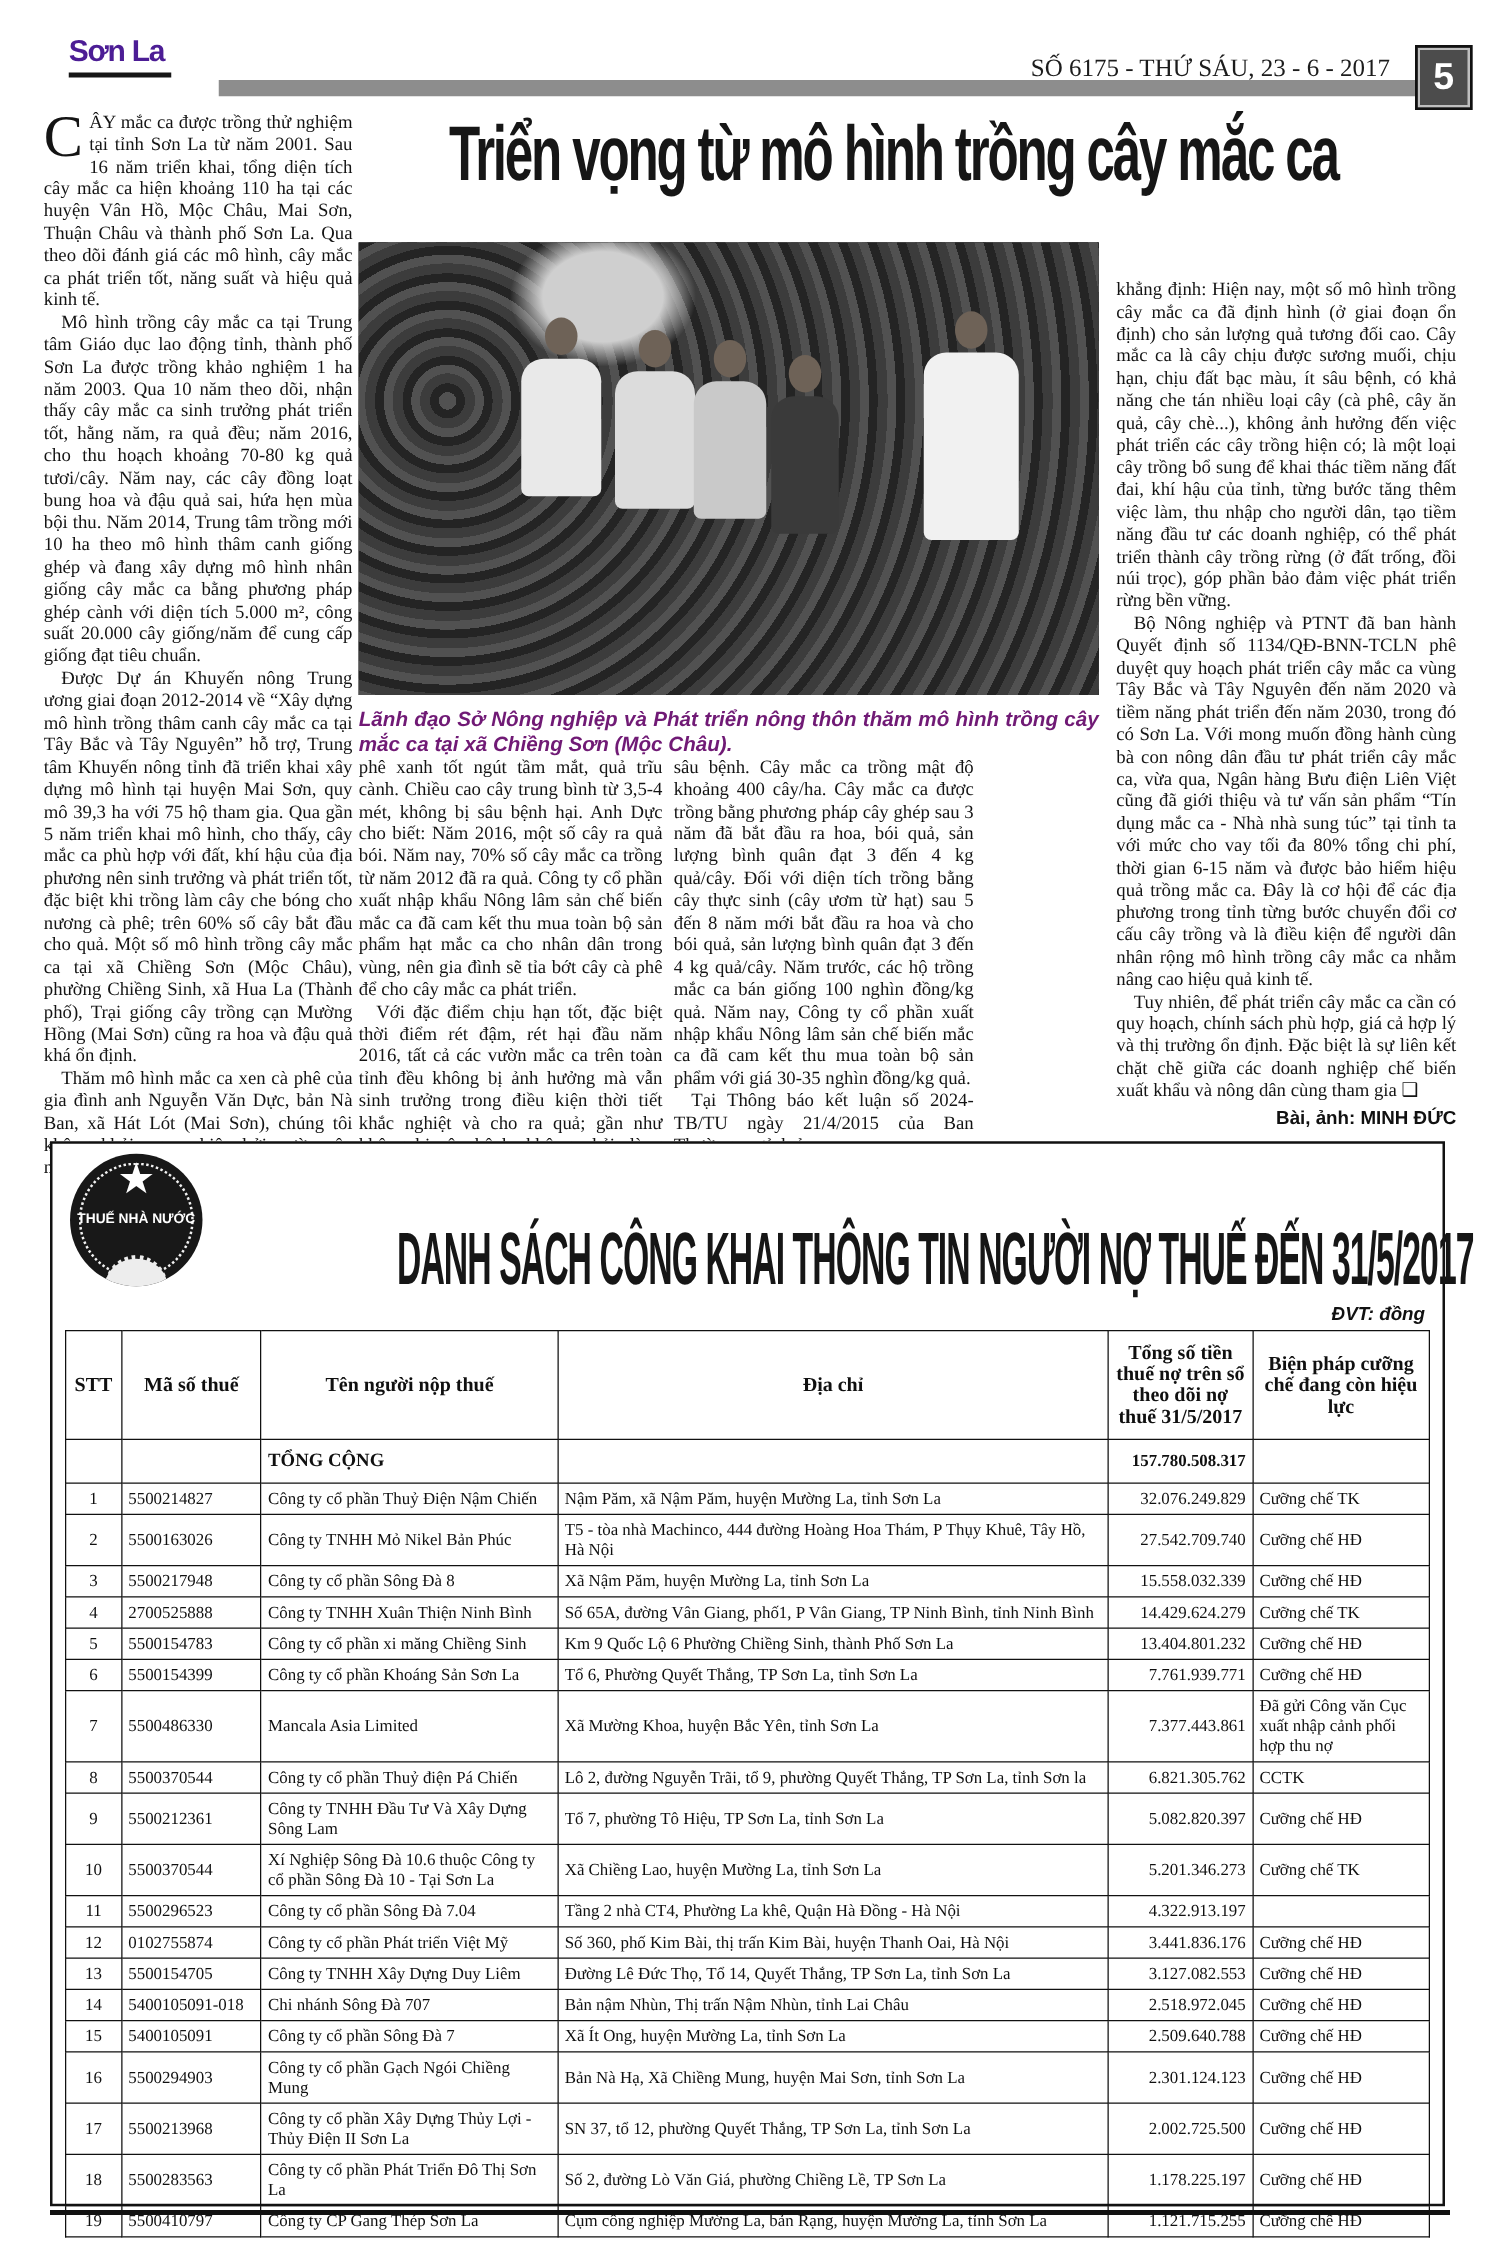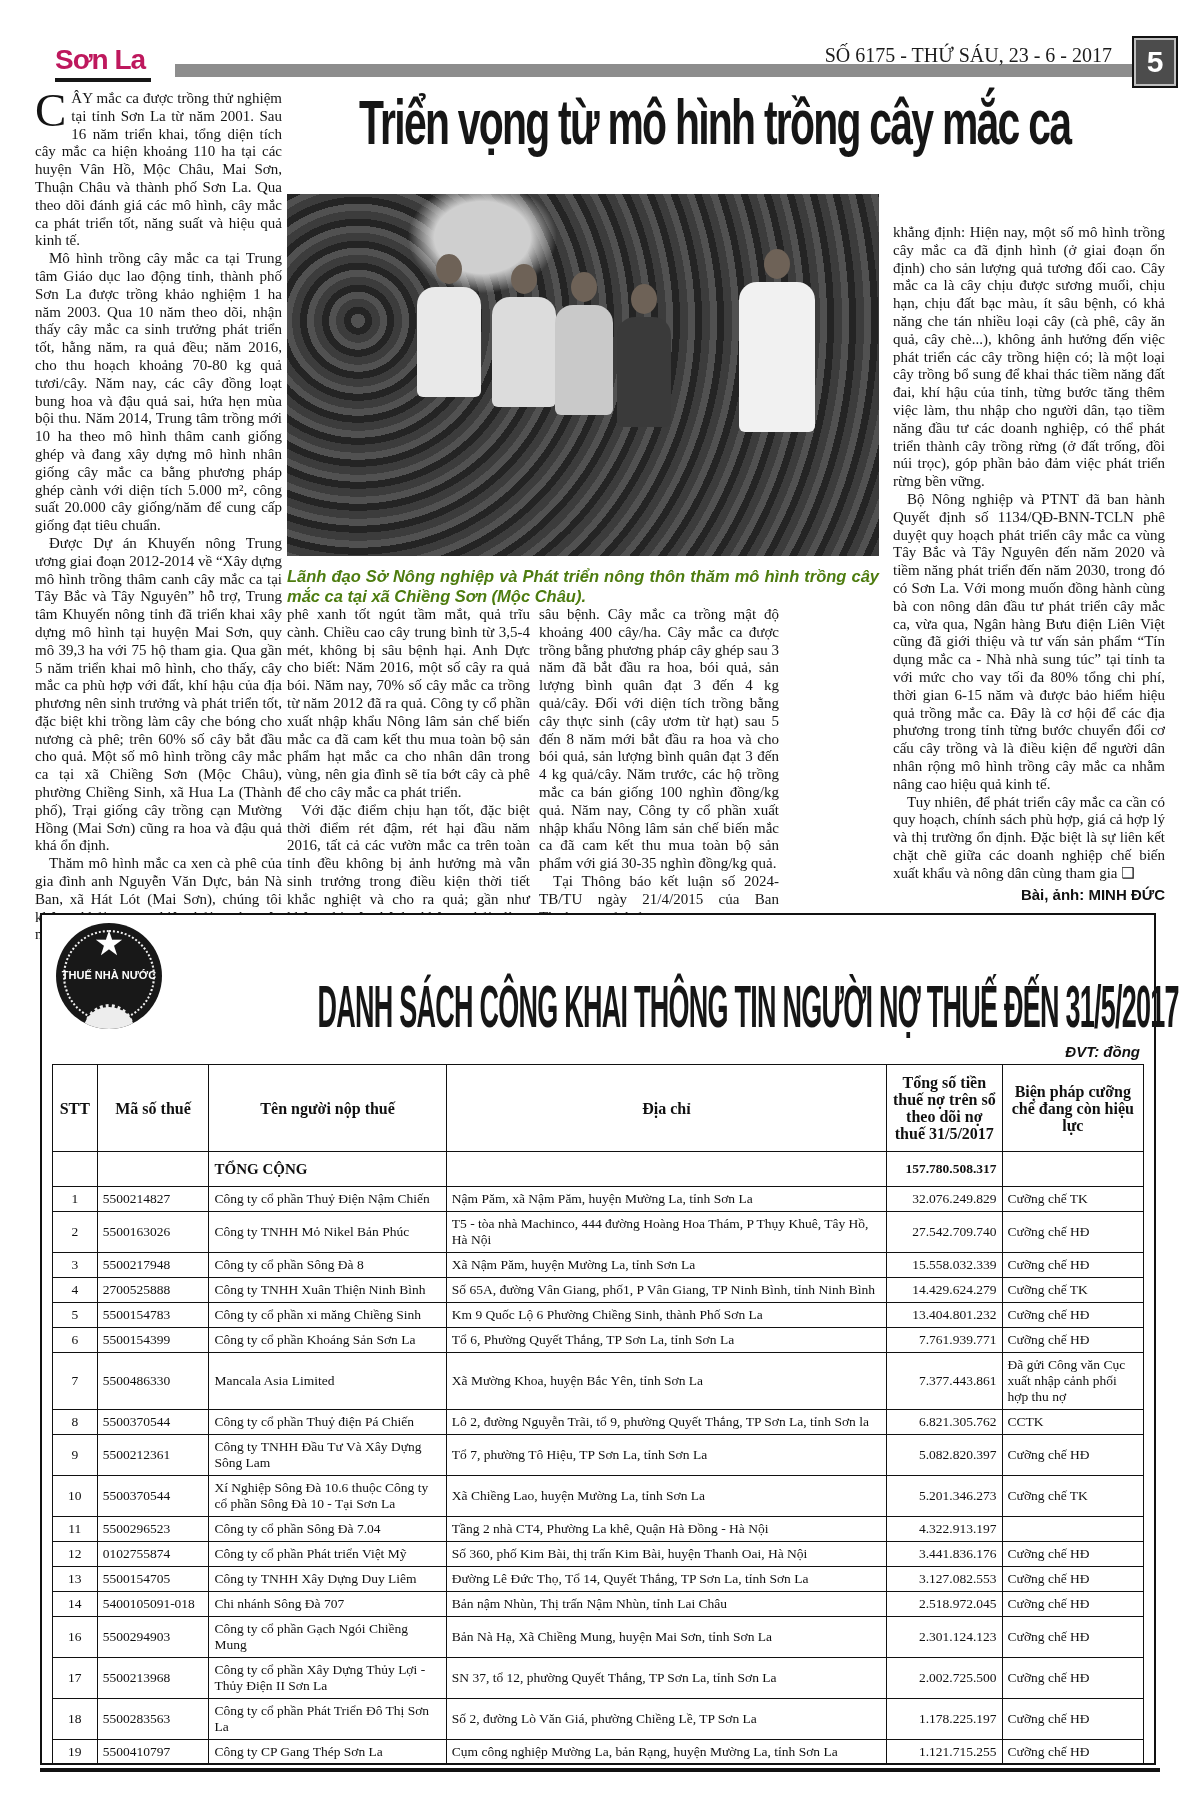--- a/index.html
+++ b/index.html
@@ -2,23 +2,23 @@
 <html><head>
 <meta charset="utf-8">
 <style>
   html,body{margin:0;padding:0;}
   body{
     width:1200px;height:1800px;background:#ffffff;position:relative;
     font-family:"Liberation Serif", serif;color:#111;overflow:hidden;
   }
   
   .masthead{
-    position:absolute;left:55px;top:44px;
-    font-family:"Liberation Sans", sans-serif;font-weight:bold;font-size:28px;
-    letter-spacing:-1px;color:#be185d;border-bottom:4px solid #161616;padding:0 6px 2px 0;
+    position:absolute;left:55px;top:28px;
+    font-family:"Liberation Sans", sans-serif;font-weight:bold;font-size:24px;
+    letter-spacing:-1px;color:#4c1d95;border-bottom:4px solid #161616;padding:0 6px 2px 0;
     display:inline-block;
   }
   .issue-line{
     position:absolute;top:44px;right:88px;
     font-family:Liberation Serif, serif;font-size:20px;color:#1c1c1c;
   }
   .page-num{
     position:absolute;top:36px;right:22px;width:42px;height:48px;
     background:#4c4c4c;border:2px solid #111;box-shadow:inset 0 0 0 2px #bfbfbf;
     color:#fff;font-family:"Liberation Sans", sans-serif;font-weight:bold;font-size:30px;
@@ -66,21 +66,21 @@
   .fig .head{width:26px;height:30px;border-radius:50%;background:#6e6257;margin:0 auto;}
   .fig .shirt{width:64px;height:110px;border-radius:18px 18px 6px 6px;background:#e9e9e9;margin-top:3px;}
   .fig.f1{left:130px;top:60px;}
   .fig.f2{left:205px;top:70px;} .fig.f2 .shirt{background:#dcdcdc;}
   .fig.f3{left:268px;top:78px;} .fig.f3 .shirt{background:#c9c9c9;width:58px;}
   .fig.f4{left:452px;top:55px;} .fig.f4 .shirt{background:#f1f1f1;width:76px;height:150px;}
   .fig.f5{left:330px;top:90px;} .fig.f5 .shirt{background:#3a3a3a;width:54px;}
   .caption{
     position:absolute;left:287px;top:566px;width:592px;
     font-family:"Liberation Sans", sans-serif;font-style:italic;font-weight:bold;
-    font-size:16.5px;line-height:20px;color:#4d7c0f;text-align:justify;
+    font-size:16.5px;line-height:20px;color:#701a75;text-align:justify;
   }
   
   .tax-section{
     position:absolute;left:40px;top:913px;width:1116px;height:852px;
     border:2px solid #111;box-sizing:border-box;background:#fff;
   }
   .tax-section::after{
     content:'';position:absolute;left:-2px;right:-6px;bottom:-9px;height:4px;background:#111;
   }
   .banner{position:relative;height:120px;}
@@ -330,20 +330,28 @@
         </tr>
         <tr>
           <td class="c-stt">14</td>
           <td class="c-tax-code">5400105091-018</td>
           <td class="c-name">Chi nhánh Sông Đà 707</td>
           <td class="c-address">Bản nậm Nhùn, Thị trấn Nậm Nhùn, tỉnh Lai Châu</td>
           <td class="c-amount">2.518.972.045</td>
           <td class="c-enforcement">Cưỡng chế HĐ</td>
         </tr>
         <tr>
+          <td class="c-stt">15</td>
+          <td class="c-tax-code">5400105091</td>
+          <td class="c-name">Công ty cổ phần Sông Đà 7</td>
+          <td class="c-address">Xã Ít Ong, huyện Mường La, tỉnh Sơn La</td>
+          <td class="c-amount">2.509.640.788</td>
+          <td class="c-enforcement">Cưỡng chế HĐ</td>
+        </tr>
+        <tr>
           <td class="c-stt">16</td>
           <td class="c-tax-code">5500294903</td>
           <td class="c-name">Công ty cổ phần Gạch Ngói Chiềng Mung</td>
           <td class="c-address">Bản Nà Hạ, Xã Chiềng Mung, huyện Mai Sơn, tỉnh Sơn La</td>
           <td class="c-amount">2.301.124.123</td>
           <td class="c-enforcement">Cưỡng chế HĐ</td>
         </tr>
         <tr>
           <td class="c-stt">17</td>
           <td class="c-tax-code">5500213968</td>

